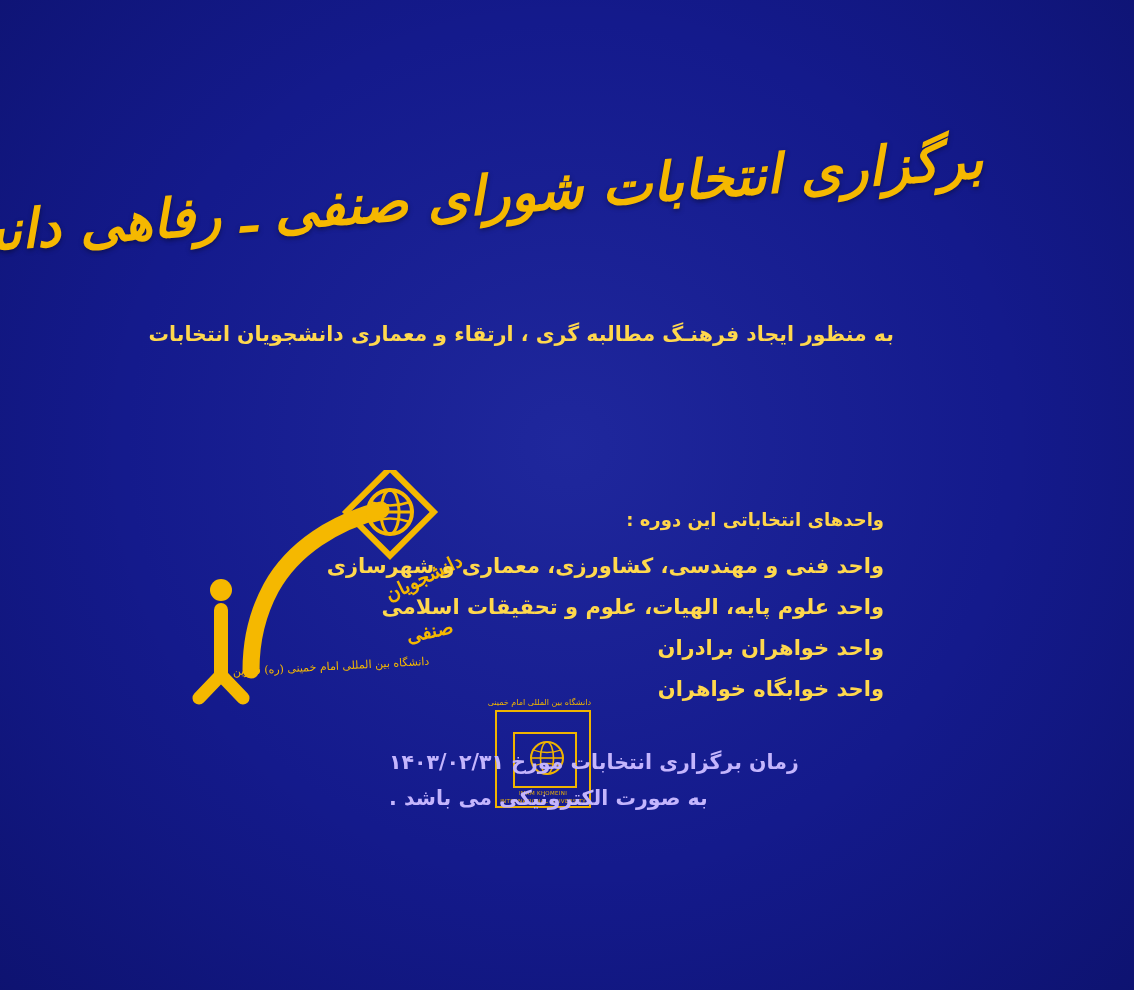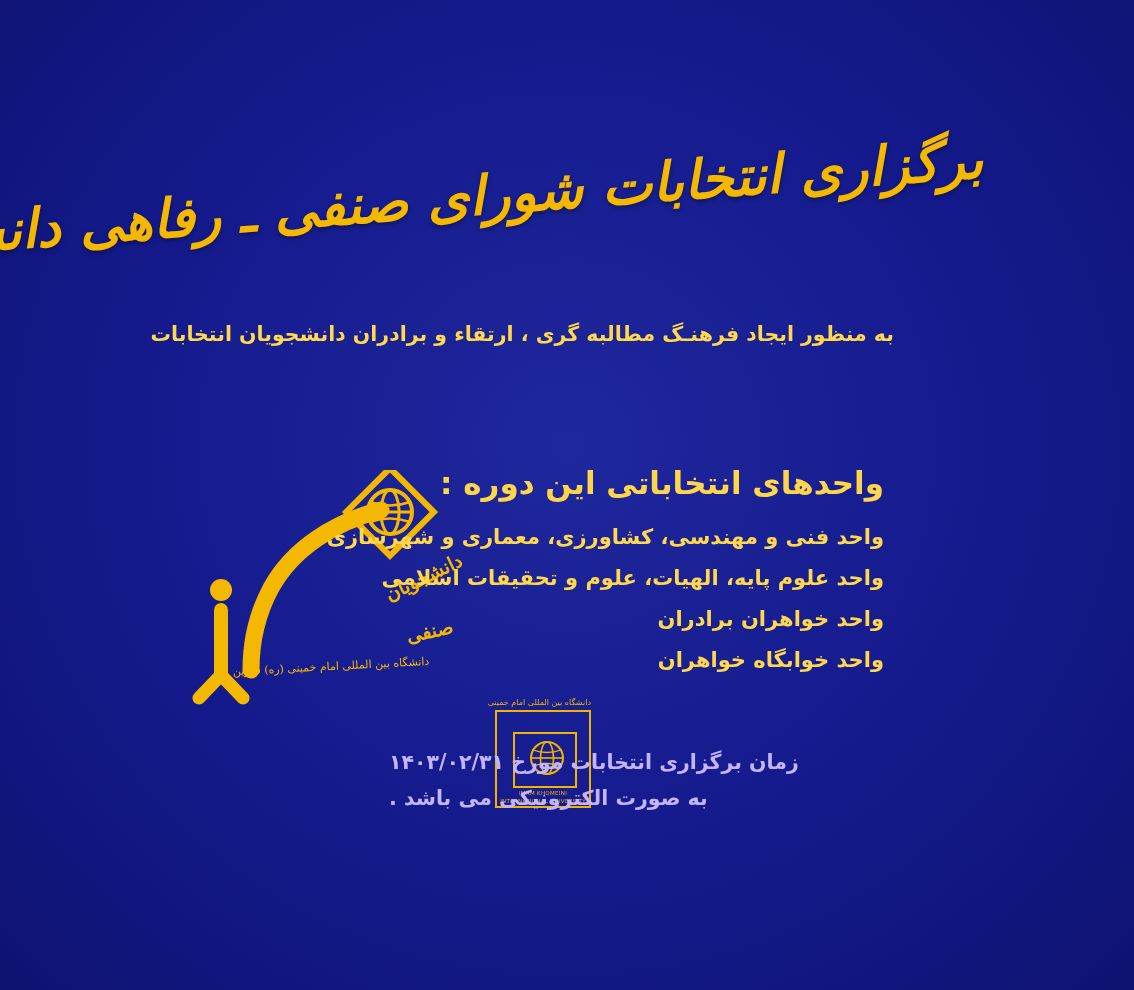--- a/index.html
+++ b/index.html
@@ -72,24 +72,25 @@
   .units {
     position: absolute;
     top: 465px;
     right: 250px;
     width: 680px;
     direction: rtl;
     text-align: right;
     color: #ffd84d;
   }
   .units-title {
-    font-size: 31px;
+    font-size: 18px;
     font-weight: 800;
     margin-bottom: 16px;
     color: #ffd54a;
+    margin-top: 44px;
   }
   .unit-item {
     font-size: 21px;
     font-weight: 700;
     line-height: 1.95;
     color: #ffd84d;
     white-space: nowrap;
   }
 
   
@@ -201,21 +202,21 @@
 </style>
 </head>
 <body>
 
 <div class="poster">
   <div class="content">
 
     <div class="headline">برگزاری انتخابات شورای صنفی ـ رفاهی دانشجویان</div>
 
     <div class="intro">
-      <span class="line">به منظور ایجاد فرهنـگ مطالبه گری ، ارتقاء و برادران دانشجویان انتخابات</span>
+      <span class="line">به منظور ایجاد فرهنـگ مطالبه گری ، ارتقاء و معماری دانشجویان انتخابات</span>
     </div>
 
     <div class="council-logo">
       <svg width="300" height="240" viewBox="0 0 300 240" xmlns="http://www.w3.org/2000/svg">
 
         <path d="M196 40 C150 52, 108 78, 86 118 C72 144, 66 172, 66 200" stroke="#f5b800" stroke-width="17" fill="none" stroke-linecap="round"></path>
 
         <g transform="translate(205,42) rotate(45)">
           <rect x="-31" y="-31" width="62" height="62" fill="none" stroke="#f5b800" stroke-width="6"></rect>
         </g>

